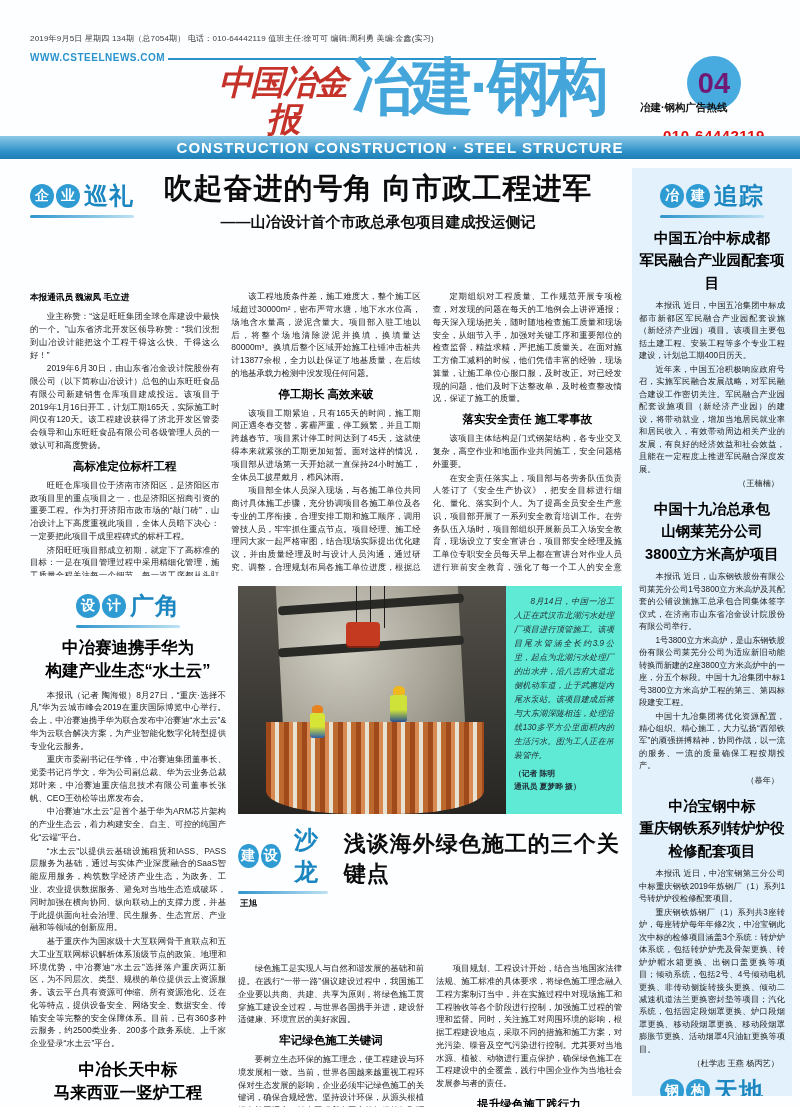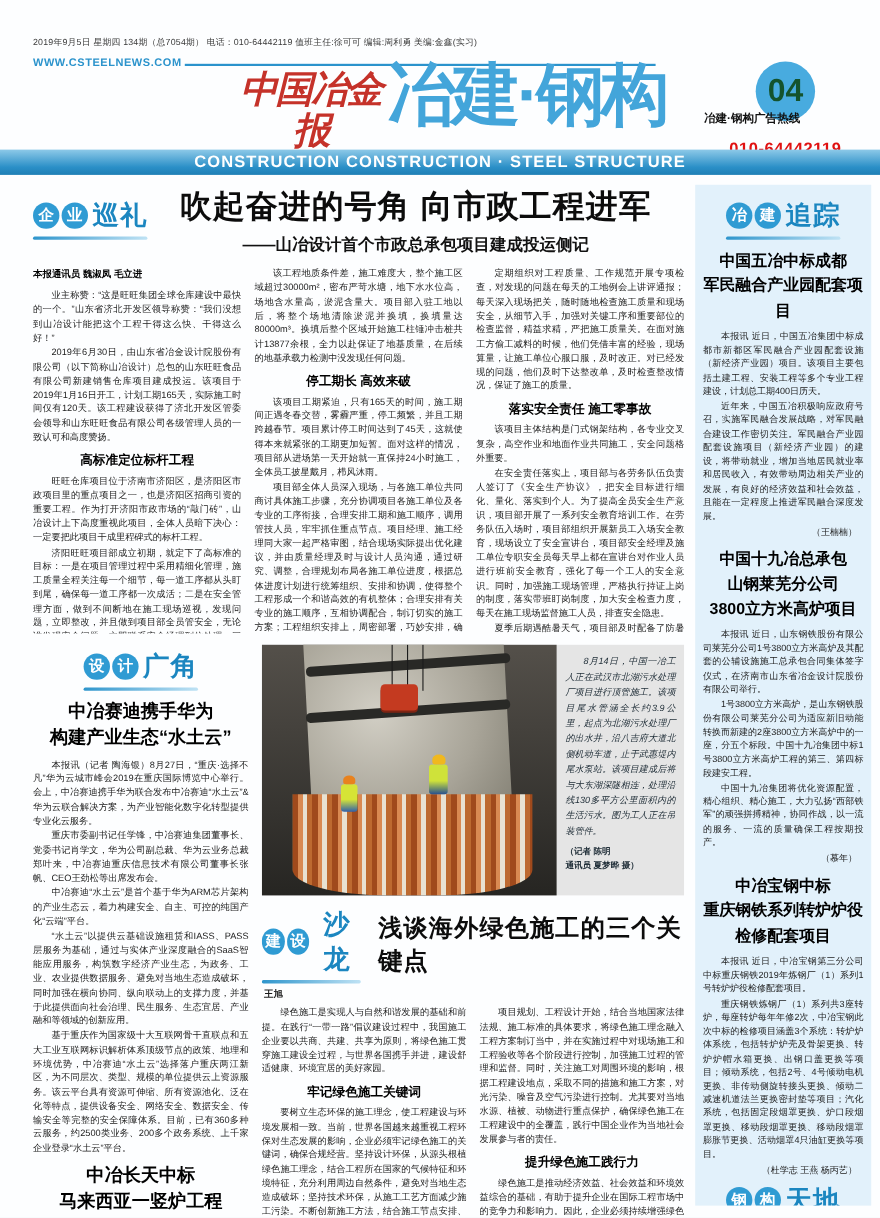--- a/index.html
+++ b/index.html
@@ -6,21 +6,21 @@
   .page{position:relative;width:800px;height:1107px;margin:0 auto;background:#fdfeff;overflow:hidden;
         font-family:"Liberation Sans",sans-serif;color:#1a1a1a;}
   
   .info-line{position:absolute;top:33px;left:30px;font-size:8px;color:#3a3a3a;letter-spacing:.2px;}
   .website{position:absolute;top:52px;left:30px;font-size:10px;font-weight:bold;color:#2b93cc;letter-spacing:.5px;}
   .mast-rule{position:absolute;top:58px;left:168px;width:428px;height:2px;background:#2b93cc;}
   .logo{position:absolute;top:64px;left:210px;width:145px;text-align:center;}
   .logo-cn{font-family:"DejaVu Serif",serif;font-style:italic;font-weight:bold;font-size:34px;line-height:1.1;color:#c5322a;letter-spacing:-2px;}
   .logo-en{font-size:7.5px;color:#777;letter-spacing:1.2px;margin-top:3px;}
   .edition{position:absolute;top:50px;left:352px;width:272px;font-size:62px;font-weight:900;color:#43a5da;letter-spacing:-3px;line-height:1.2;}
-  .pagenum{position:absolute;top:56px;left:687px;width:54px;height:54px;border-radius:50%;background:#48abdf;color:#14532d;
+  .pagenum{position:absolute;top:56px;left:687px;width:54px;height:54px;border-radius:50%;background:#48abdf;color:#701a75;
            display:flex;align-items:center;justify-content:center;font-size:29px;font-weight:bold;}
   .hotline-label{position:absolute;top:101px;left:640px;width:148px;text-align:left;font-size:10.5px;font-weight:bold;color:#111;}
   .hotline-num{position:absolute;top:127px;left:640px;width:148px;text-align:center;font-size:15px;font-weight:900;color:#e01111;letter-spacing:.5px;}
   .banner{position:absolute;top:136px;left:0;width:800px;height:23px;background:linear-gradient(180deg,#8dc9e8,#2a8fc7 70%,#1f7fb5);
           color:#fff;text-align:center;font-size:15px;font-weight:bold;line-height:23px;letter-spacing:1px;}
   
   .content{position:absolute;top:168px;left:30px;width:762px;height:928px;display:flex;gap:10px;}
   .main{width:592px;}
   .sidebar{width:160px;background:#e2f1fb;padding:8px 7px;box-sizing:border-box;height:928px;overflow:hidden;}
   
@@ -30,33 +30,33 @@
          display:flex;align-items:center;justify-content:center;}
   .brest{font-size:24px;font-weight:900;color:#1b86c0;letter-spacing:1px;margin-left:2px;}
   .badge-bar{height:3px;margin-top:3px;border-radius:2px;background:linear-gradient(90deg,#2e95cc,#bfe2f4);}
   
   .lead-head{display:flex;align-items:flex-start;margin-top:4px;}
   .lead-badge{width:104px;padding-top:8px;}
   .lead-titles{flex:1;}
   .lead-title{font-size:29px;font-weight:900;color:#0c0c0c;text-align:center;letter-spacing:1px;line-height:1.15;}
   .lead-sub{font-size:15px;font-weight:bold;text-align:center;margin-top:8px;color:#111;}
   .cols3{display:flex;gap:12px;height:334px;overflow:hidden;margin-top:10px;}
-  .col{flex:1;overflow:hidden;}
+  .col{flex:1;overflow:hidden;margin-top:48px;}
   .para{font-size:8.4px;line-height:1.52;text-align:justify;text-indent:2em;color:#1c1c1c;margin-bottom:1px;}
   .byline{font-size:8.6px;font-weight:bold;margin:2px 0 6px;color:#000;}
   .colhead{font-size:11.5px;font-weight:bold;text-align:center;margin:7px 0 5px;color:#000;}
   
   .lower{display:flex;gap:12px;margin-top:10px;}
   .left-strip{width:196px;height:566px;overflow:hidden;}
   .mid{width:384px;height:566px;overflow:hidden;}
   .badge-center{display:flex;justify-content:center;margin:4px 0 6px;}
   .strip-title{font-size:16.5px;font-weight:900;text-align:center;line-height:1.4;margin:8px 0 6px;white-space:pre-line;color:#000;}
   .sign{font-size:8.2px;text-align:right;padding-right:6px;margin:2px 0 6px;color:#222;}
   
-  .photo-row{display:flex;height:228px;background:#e5e5e5;}
+  .photo-row{display:flex;height:228px;background:#5eead4;}
   .photo{width:268px;position:relative;overflow:hidden;background:linear-gradient(180deg,#54504a,#262522);}
   .cyl{position:absolute;left:42px;top:-18px;width:182px;height:196px;transform:rotate(-3deg);
        background:radial-gradient(ellipse at 35% 40%,#d2cfc5,#a8a498 55%,#7b786c);border-radius:14px 14px 45% 45%/12px 12px 18% 18%;}
   .band{position:absolute;left:40px;width:186px;height:9px;background:#292926;transform:rotate(-4deg);border-radius:4px;}
   .slats{position:absolute;left:28px;bottom:0;width:218px;height:92px;
          background:repeating-linear-gradient(90deg,#a04a1c 0 5px,#d98a52 5px 9px,#e8e2d2 9px 13px,#bd6a30 13px 18px);
          border-radius:0 0 40% 40%/0 0 25% 25%;}
   .hook{position:absolute;left:108px;top:36px;width:34px;height:24px;background:#c43a20;border-radius:4px;box-shadow:0 2px 0 #7d2413;}
   .cable{position:absolute;width:1px;background:#1b1b1b;}
   .worker{position:absolute;border-radius:3px;}

